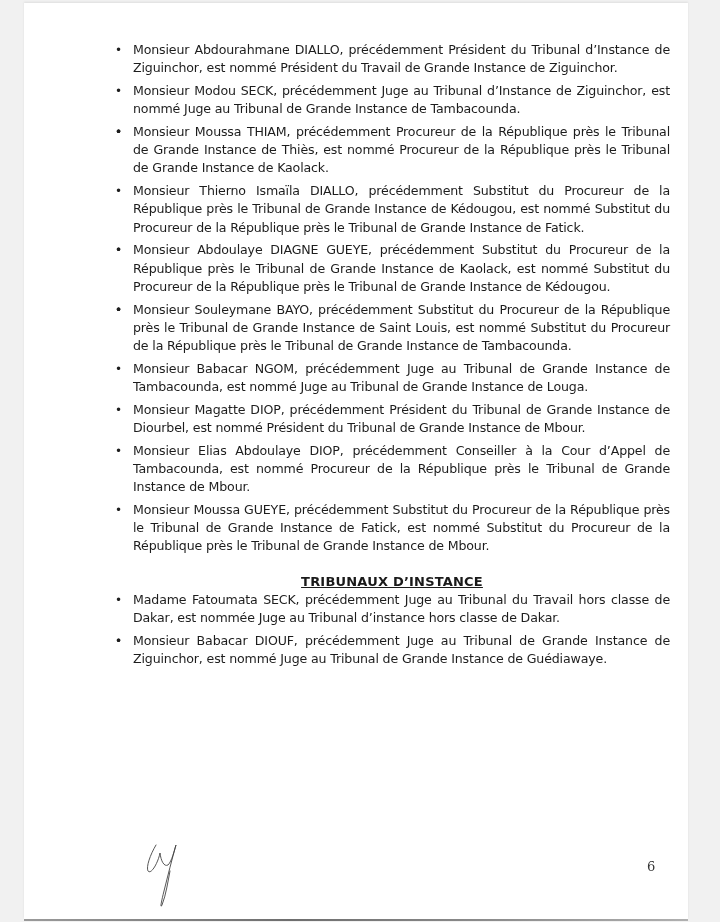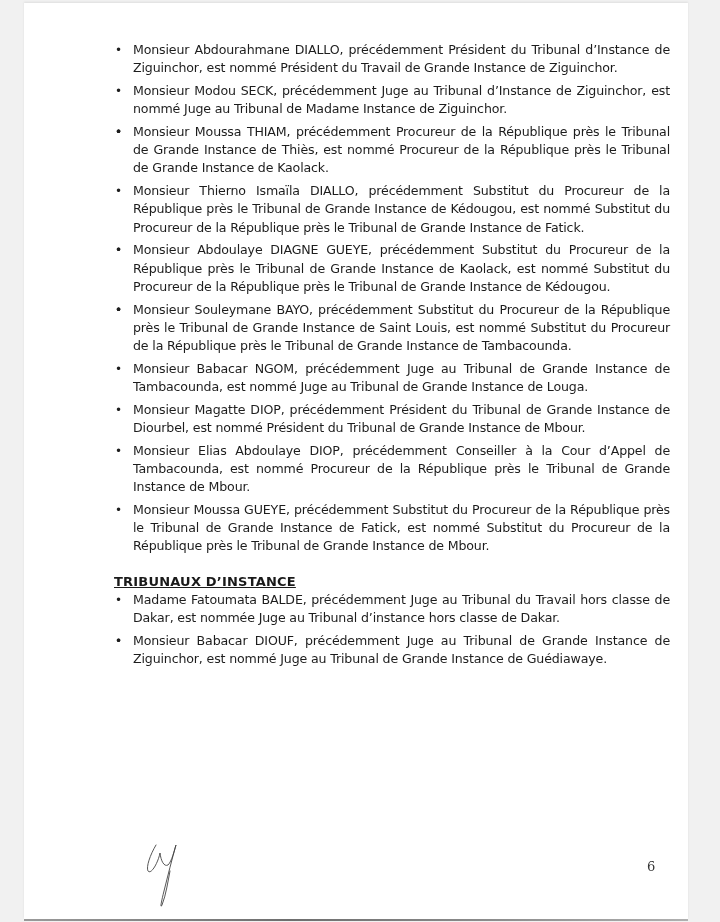--- a/index.html
+++ b/index.html
@@ -32,21 +32,21 @@
     color: #1d1d1d;
     text-align: justify;
     margin-bottom: 4.6px;
     letter-spacing: -0.15px;
   }
   ul.entries li .bullet {
     position: absolute; left: 1px; top: 0;
     font-size: 12px;
   }
   .section-title {
-    text-align: left;
+    text-align: center;
     font-weight: bold;
     text-decoration: underline;
     font-size: 13px;
     color: #1a1a1a;
     margin: 18px 0 2px 0;
     letter-spacing: 0.2px;
   }
   .page-number {
     position: absolute; left: 623px; top: 856px;
     font-family: "DejaVu Serif", serif;
@@ -57,40 +57,40 @@
     width: 70px; height: 70px;
   }
 </style>
 </head>
 <body>
 
 <div class="page">
   <div class="content">
     <ul class="entries">
       <li><span class="bullet">•</span><span>Monsieur Abdourahmane DIALLO, précédemment Président du Tribunal d’Instance de Ziguinchor, est nommé Président du Travail de Grande Instance de Ziguinchor.</span></li>
-      <li><span class="bullet">•</span><span>Monsieur Modou SECK, précédemment Juge au Tribunal d’Instance de Ziguinchor, est nommé Juge au Tribunal de Madame Instance de Ziguinchor.</span></li>
+      <li><span class="bullet">•</span><span>Monsieur Modou SECK, précédemment Juge au Tribunal d’Instance de Ziguinchor, est nommé Juge au Tribunal de Grande Instance de Tambacounda.</span></li>
       <li><span class="bullet">•</span></li>
       <li><span class="bullet">•</span></li>
       <li><span class="bullet">•</span><span>Monsieur Moussa THIAM, précédemment Procureur de la République près le Tribunal de Grande Instance de Thiès, est nommé Procureur de la République près le Tribunal de Grande Instance de Kaolack.</span></li>
       <li><span class="bullet">•</span><span>Monsieur Thierno Ismaïla DIALLO, précédemment Substitut du Procureur de la République près le Tribunal de Grande Instance de Kédougou, est nommé Substitut du Procureur de la République près le Tribunal de Grande Instance de Fatick.</span></li>
       <li><span class="bullet">•</span></li>
       <li><span class="bullet">•</span><span>Monsieur Abdoulaye DIAGNE GUEYE, précédemment Substitut du Procureur de la République près le Tribunal de Grande Instance de Kaolack, est nommé Substitut du Procureur de la République près le Tribunal de Grande Instance de Kédougou.</span></li>
       <li><span class="bullet">•</span></li>
       <li><span class="bullet">•</span></li>
       <li><span class="bullet">•</span><span>Monsieur Souleymane BAYO, précédemment Substitut du Procureur de la République près le Tribunal de Grande Instance de Saint Louis, est nommé Substitut du Procureur de la République près le Tribunal de Grande Instance de Tambacounda.</span></li>
       <li><span class="bullet">•</span><span>Monsieur Babacar NGOM, précédemment Juge au Tribunal de Grande Instance de Tambacounda, est nommé Juge au Tribunal de Grande Instance de Louga.</span></li>
       <li><span class="bullet">•</span><span>Monsieur Magatte DIOP, précédemment Président du Tribunal de Grande Instance de Diourbel, est nommé Président du Tribunal de Grande Instance de Mbour.</span></li>
       <li><span class="bullet">•</span><span>Monsieur Elias Abdoulaye DIOP, précédemment Conseiller à la Cour d’Appel de Tambacounda, est nommé Procureur de la République près le Tribunal de Grande Instance de Mbour.</span></li>
       <li><span class="bullet">•</span><span>Monsieur Moussa GUEYE, précédemment Substitut du Procureur de la République près le Tribunal de Grande Instance de Fatick, est nommé Substitut du Procureur de la République près le Tribunal de Grande Instance de Mbour.</span></li>
     </ul>
 
     <div class="section-title">TRIBUNAUX D’INSTANCE</div>
 
     <ul class="entries">
-      <li><span class="bullet">•</span><span>Madame Fatoumata BALDE, précédemment Juge au Tribunal du Travail hors classe de Dakar, est nommée Juge au Tribunal d’instance hors classe de Dakar.</span></li>
+      <li><span class="bullet">•</span><span>Madame Fatoumata SECK, précédemment Juge au Tribunal du Travail hors classe de Dakar, est nommée Juge au Tribunal d’instance hors classe de Dakar.</span></li>
       <li><span class="bullet">•</span></li>
       <li><span class="bullet">•</span><span>Monsieur Babacar DIOUF, précédemment Juge au Tribunal de Grande Instance de Ziguinchor, est nommé Juge au Tribunal de Grande Instance de Guédiawaye.</span></li>
     </ul>
   </div>
 
   <svg class="signature" viewBox="0 0 70 70">
     <path d="M14 4 C 8 14, 4 26, 6 30 C 9 34, 16 22, 18 12 C 19 20, 22 26, 26 24 C 30 20, 32 10, 34 4 C 30 18, 26 34, 22 50 C 19 62, 18 68, 20 64 C 24 54, 26 40, 28 30" fill="none" stroke="#444" stroke-width="0.9" stroke-linecap="round"></path>
   </svg>
 
   <div class="page-number">6</div>

